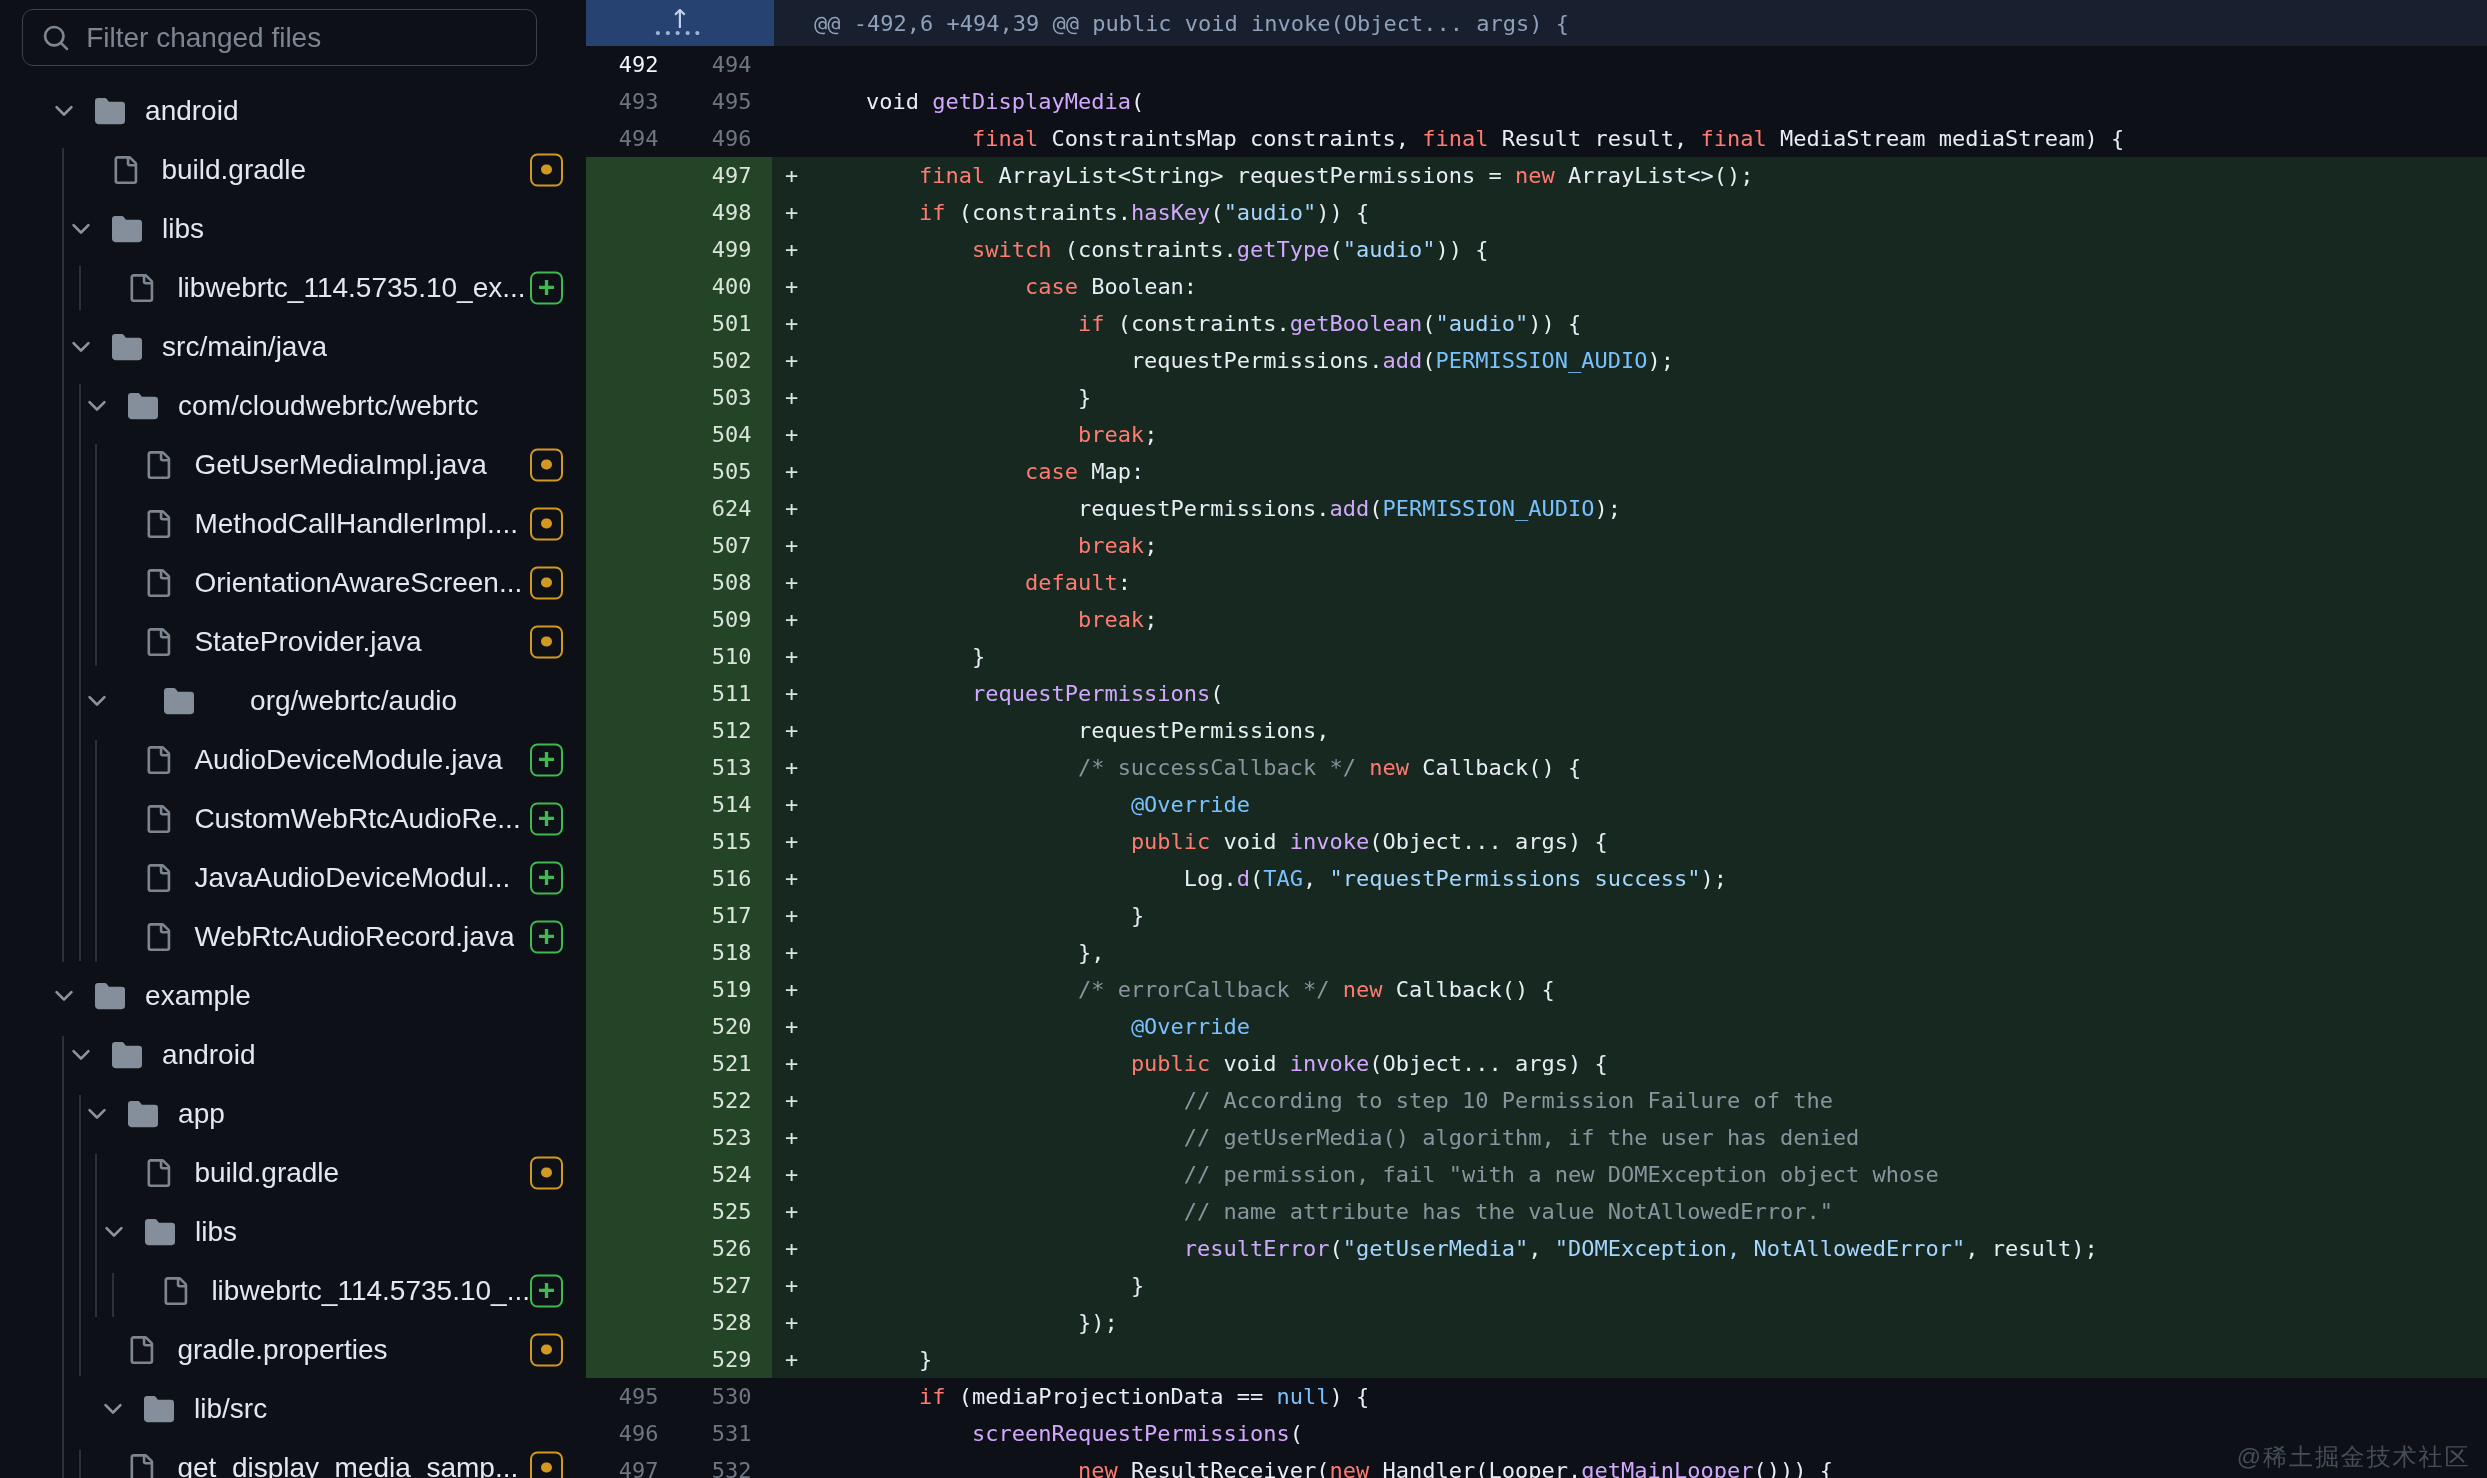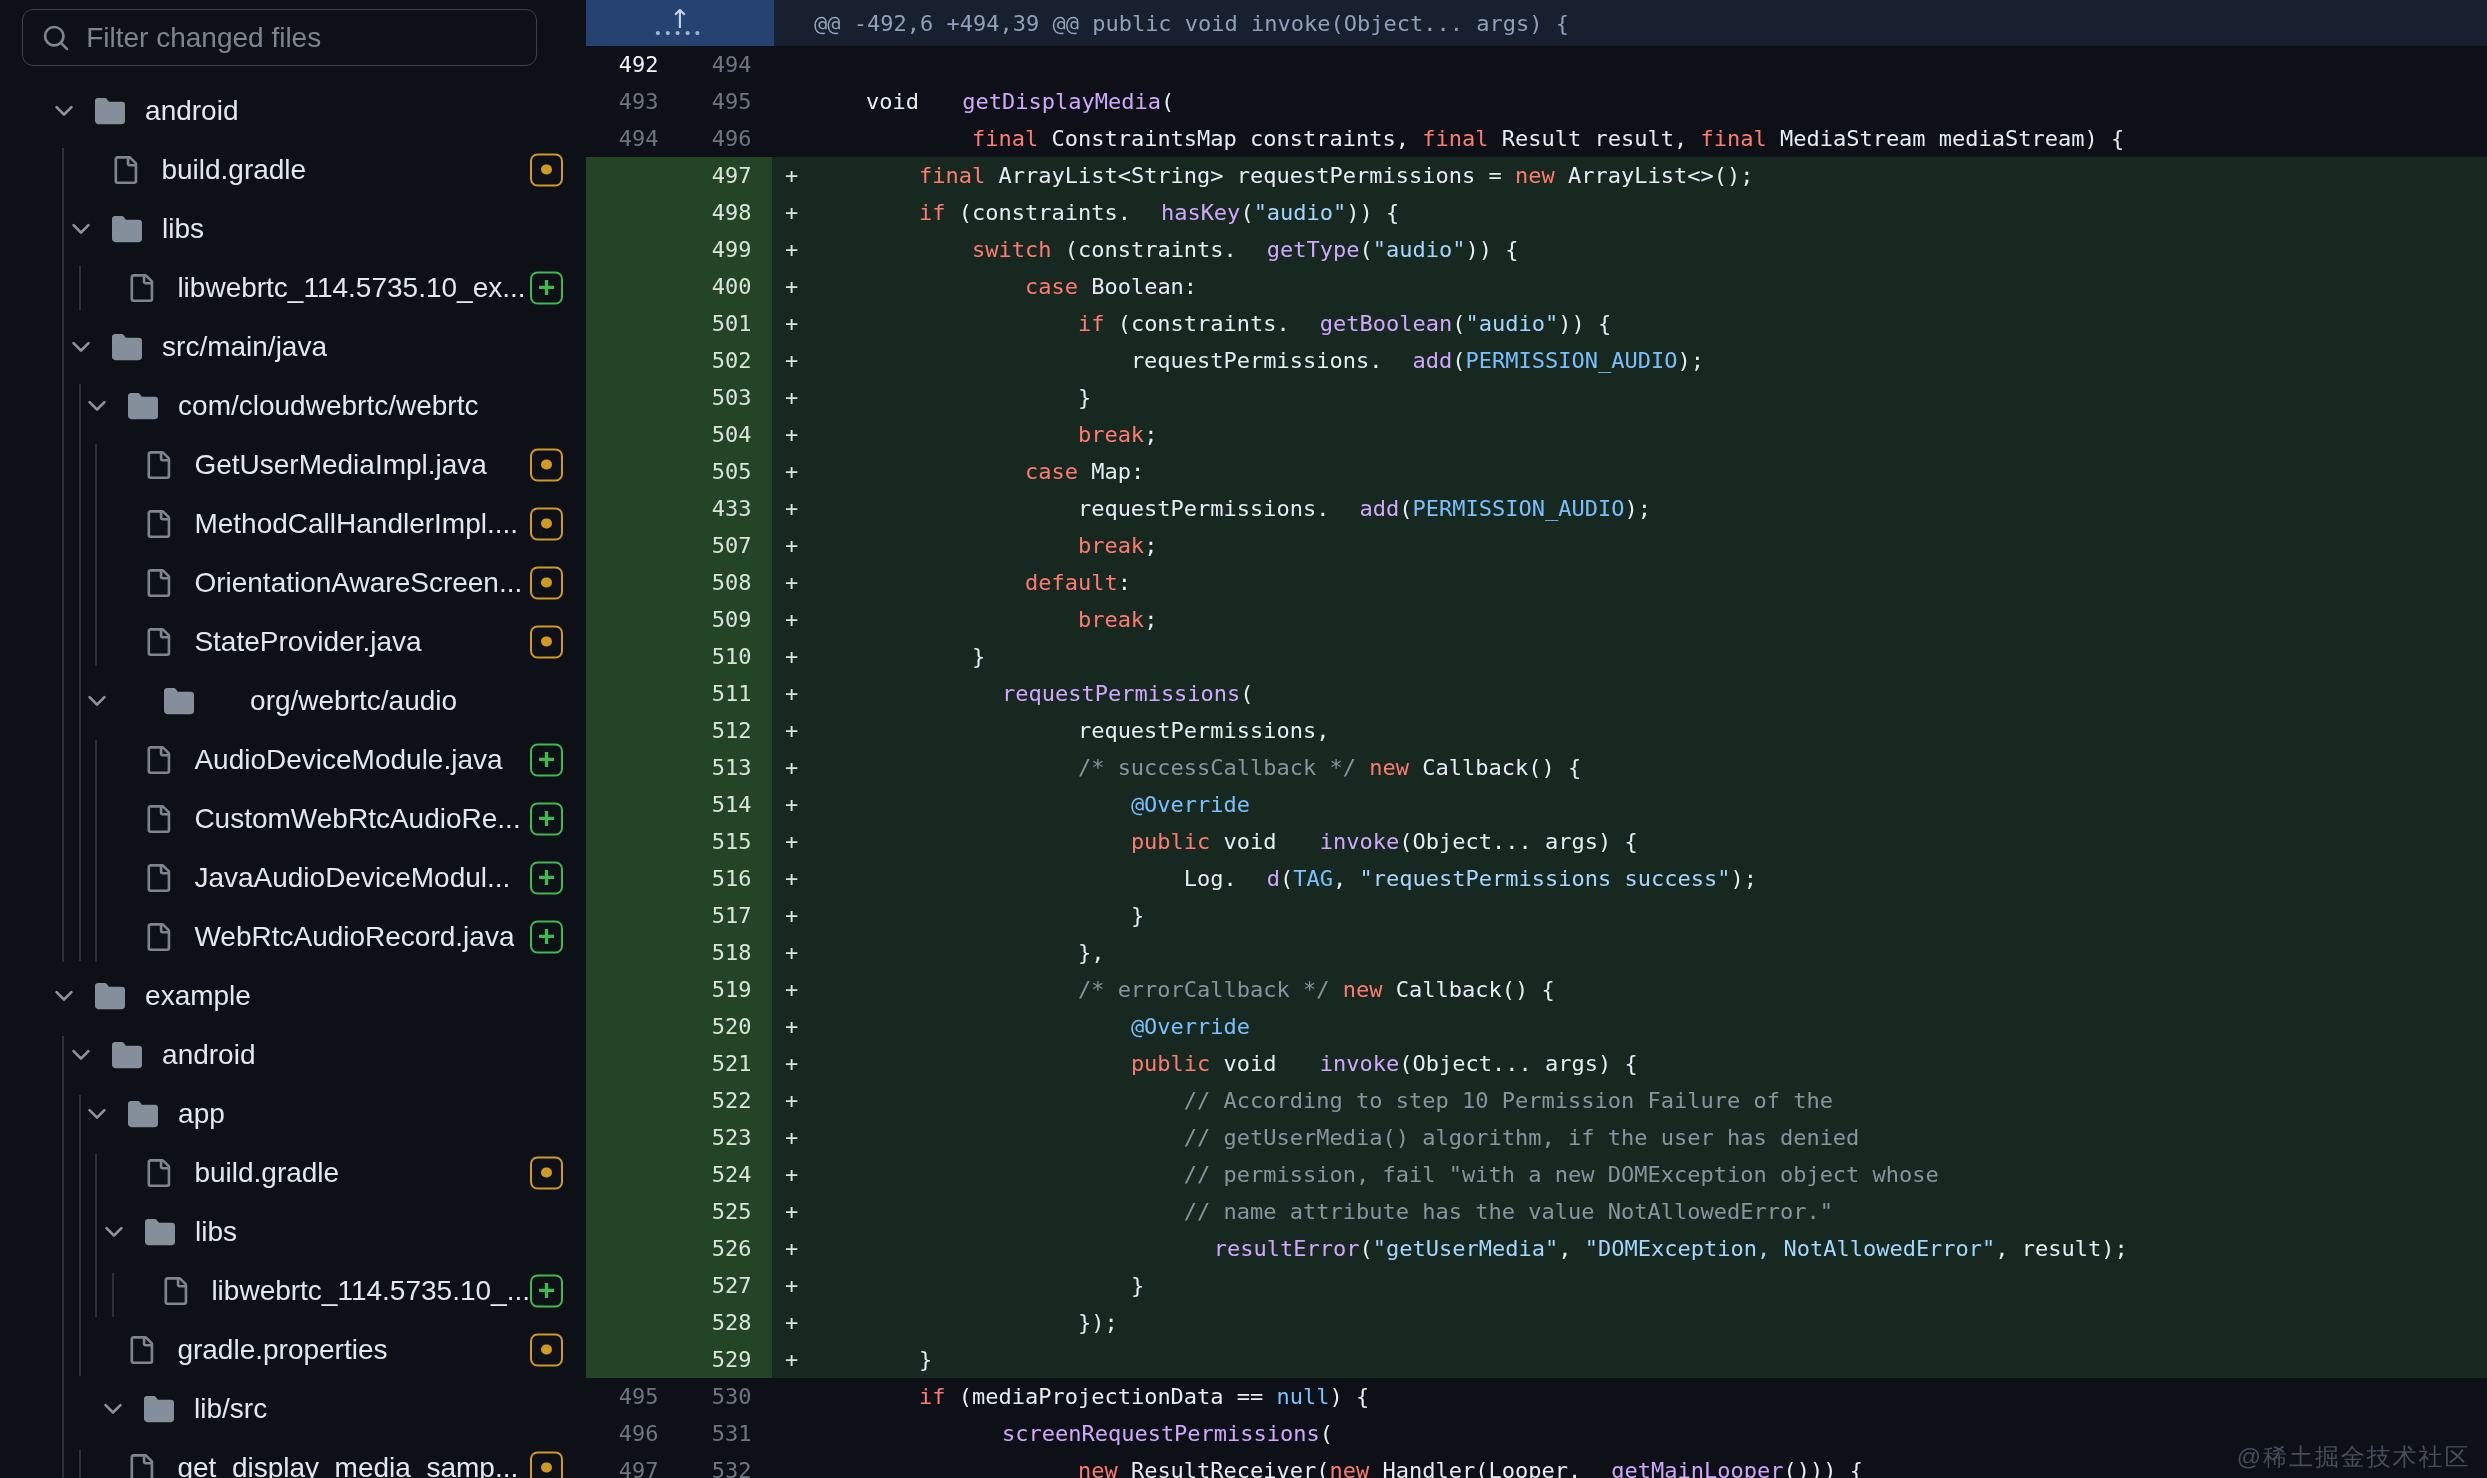--- a/index.html
+++ b/index.html
@@ -44,21 +44,21 @@
 
   .row { display:flex; height:37px; line-height:37px; font-size:22px; }
   .row.added { background:var(--added-bg,#16281f); }
   .num { width:93px; flex:none; text-align:right; padding-right:20.4px; color:#6e7681; }
   .num.hl { color:#f0f6fc; }
   .row.added .num { background:var(--added-gutter,#234426); color:#d9e4da; }
   .sign { width:41px; padding-left:13px; flex:none; color:#d9e4da; }
   .codeline { flex:1; white-space:pre; color:var(--plain,#e6edf3); overflow:hidden; }
 
   .tk-k { color:var(--kw,#ff7b72); }
-  .tk-f { color:var(--fn,#d2a8ff);margin-left:30px; }
+  .tk-f { color:var(--fn,#d2a8ff); }
   .tk-s { color:var(--str,#a5d6ff); }
   .tk-c { color:var(--const,#79c0fd); }
   .tk-m { color:var(--cmt,#8b949e); }
   .tk-p { color:var(--plain,#e6edf3); }
 
   .watermark { position:absolute; right:16.7px; bottom:5.6px; color:#454d59; font-size:24px;
     font-family:"Liberation Sans",sans-serif; letter-spacing:1.9px; }
 </style>
 </head>
 <body>
@@ -434,21 +434,21 @@
           <span class="codeline" style="padding-left: 20ch;"><span class="tk-k">break</span><span class="tk-p">;</span></span>
         </div>
         <div class="row added">
           <span class="num old"></span>
           <span class="num new">505</span>
           <span class="sign">+</span>
           <span class="codeline" style="padding-left: 16ch;"><span class="tk-k">case</span><span class="tk-p"> Map:</span></span>
         </div>
         <div class="row added">
           <span class="num old"></span>
-          <span class="num new">433</span>
+          <span class="num new">624</span>
           <span class="sign">+</span>
           <span class="codeline" style="padding-left: 20ch;"><span class="tk-p">requestPermissions.</span><span class="tk-f">add</span><span class="tk-p">(</span><span class="tk-c">PERMISSION_AUDIO</span><span class="tk-p">);</span></span>
         </div>
         <div class="row added">
           <span class="num old"></span>
           <span class="num new">507</span>
           <span class="sign">+</span>
           <span class="codeline" style="padding-left: 20ch;"><span class="tk-k">break</span><span class="tk-p">;</span></span>
         </div>
         <div class="row added">

